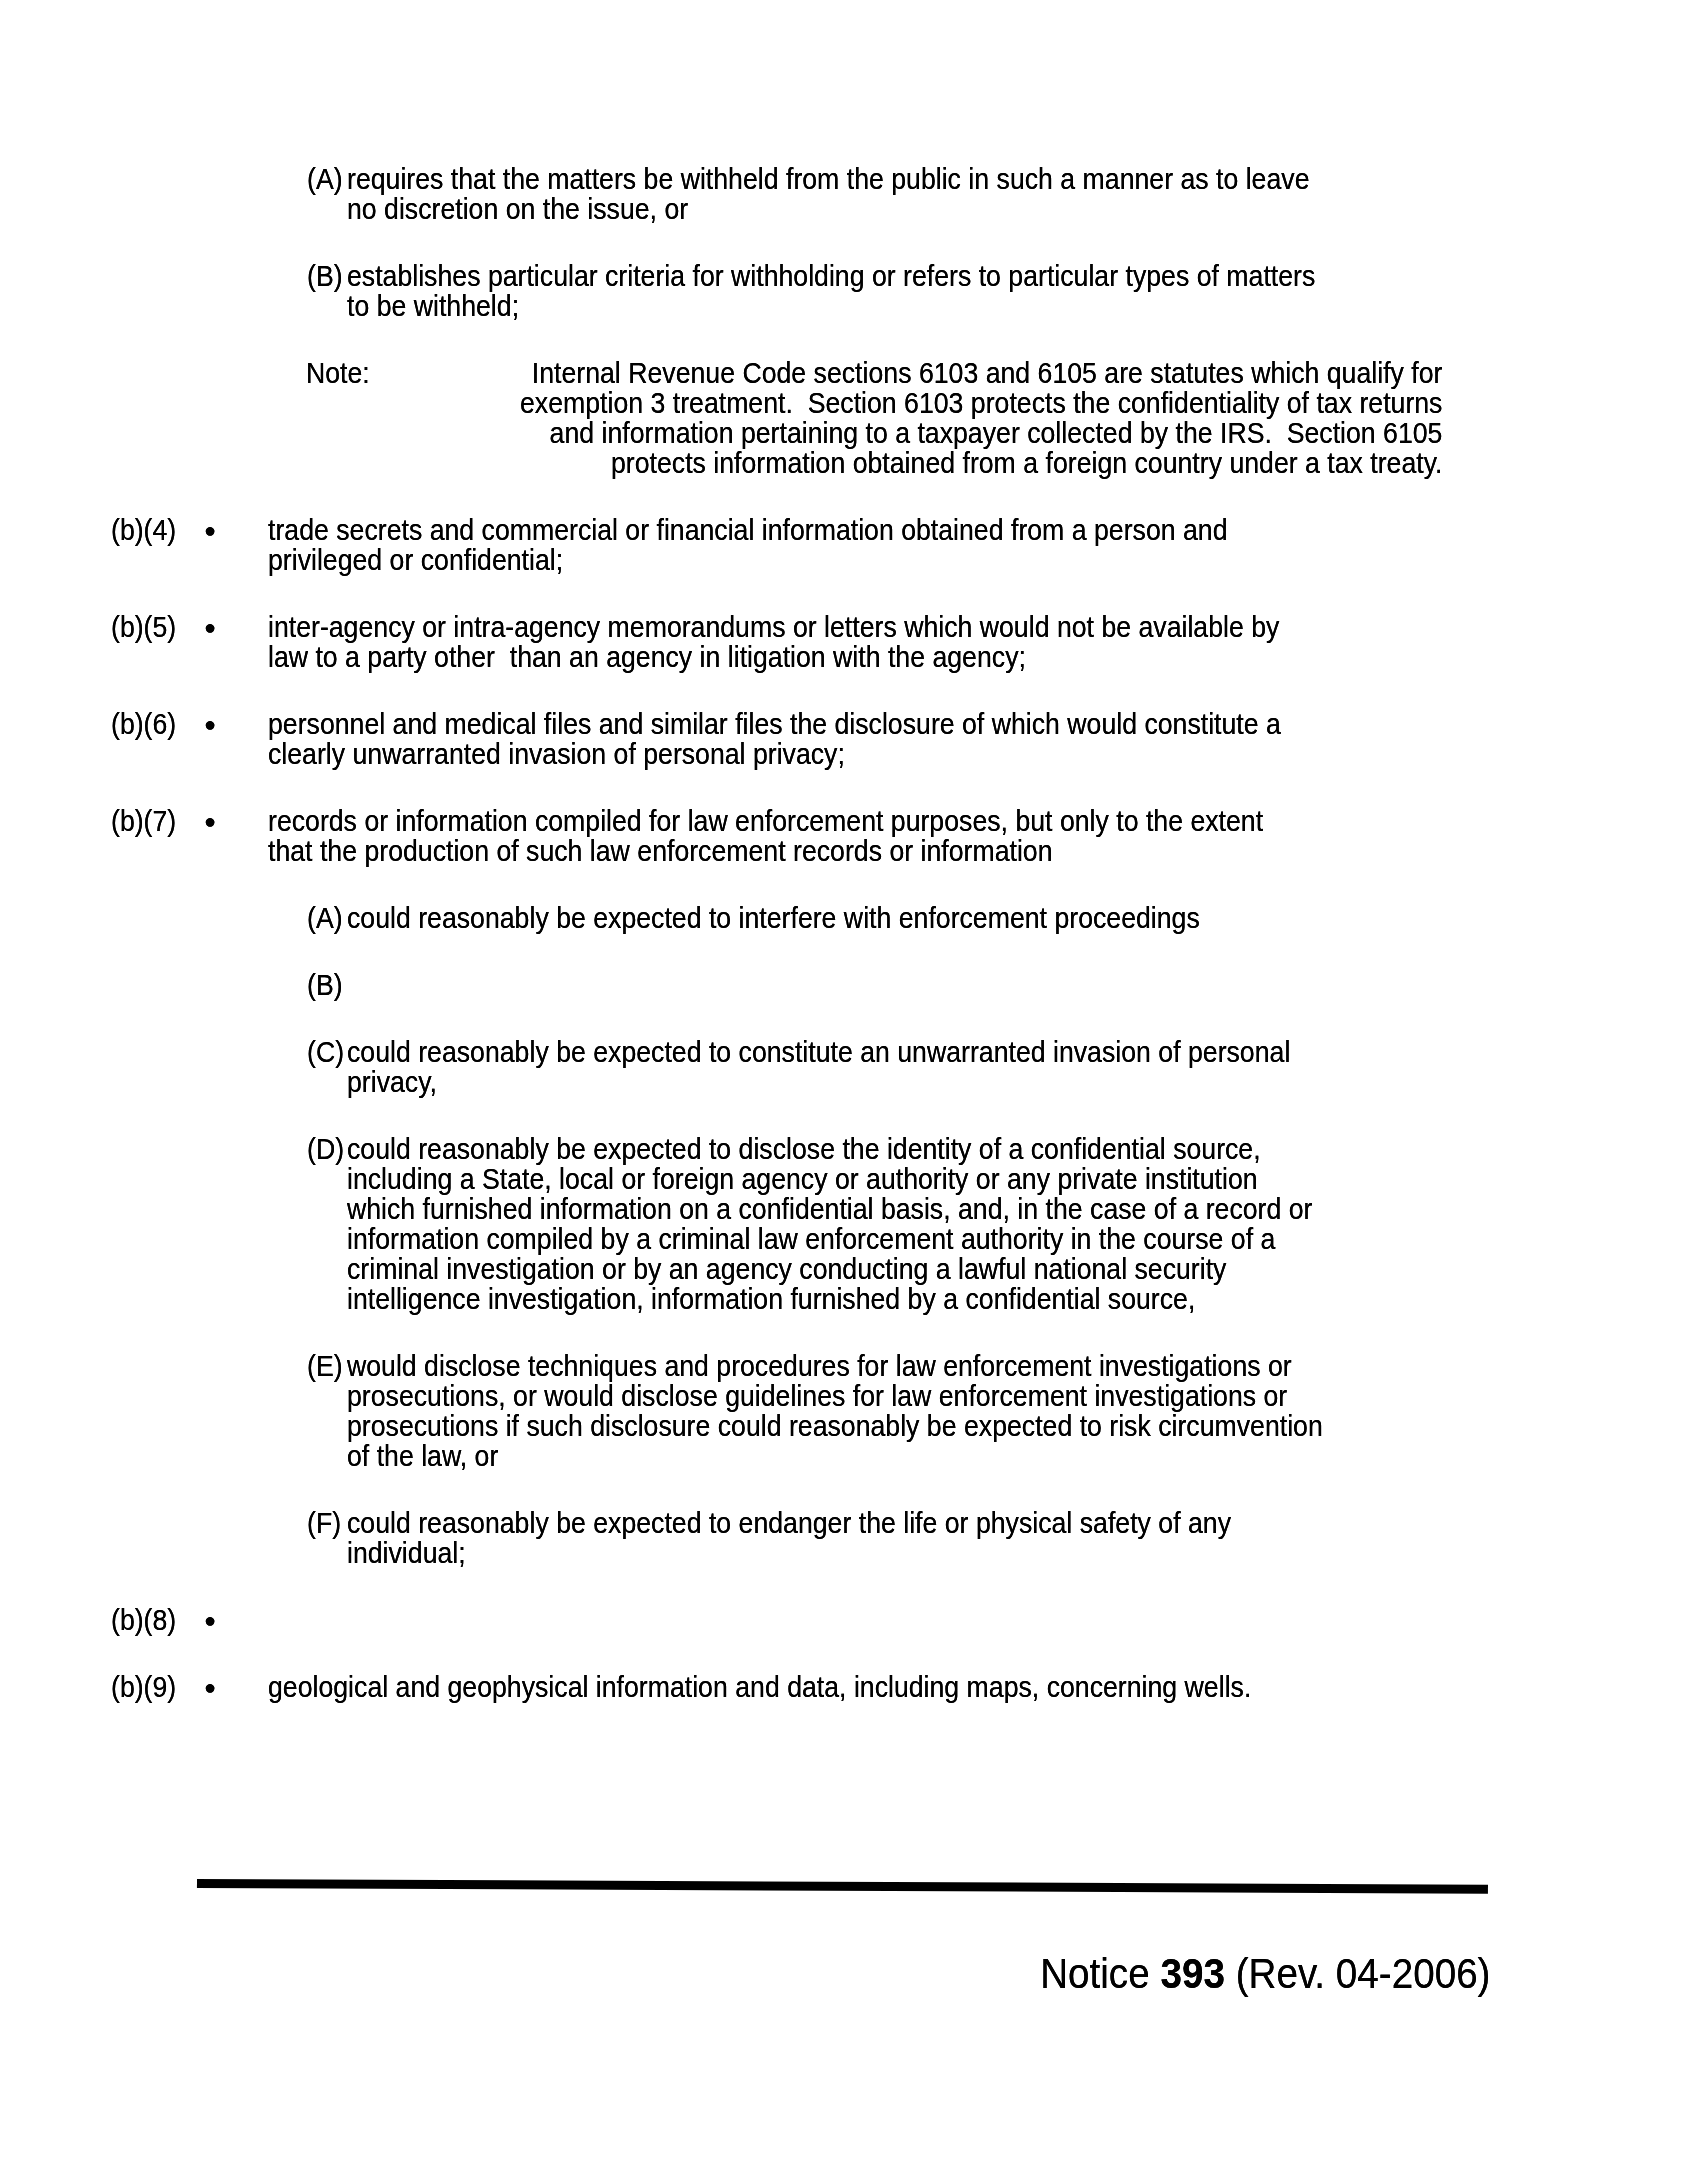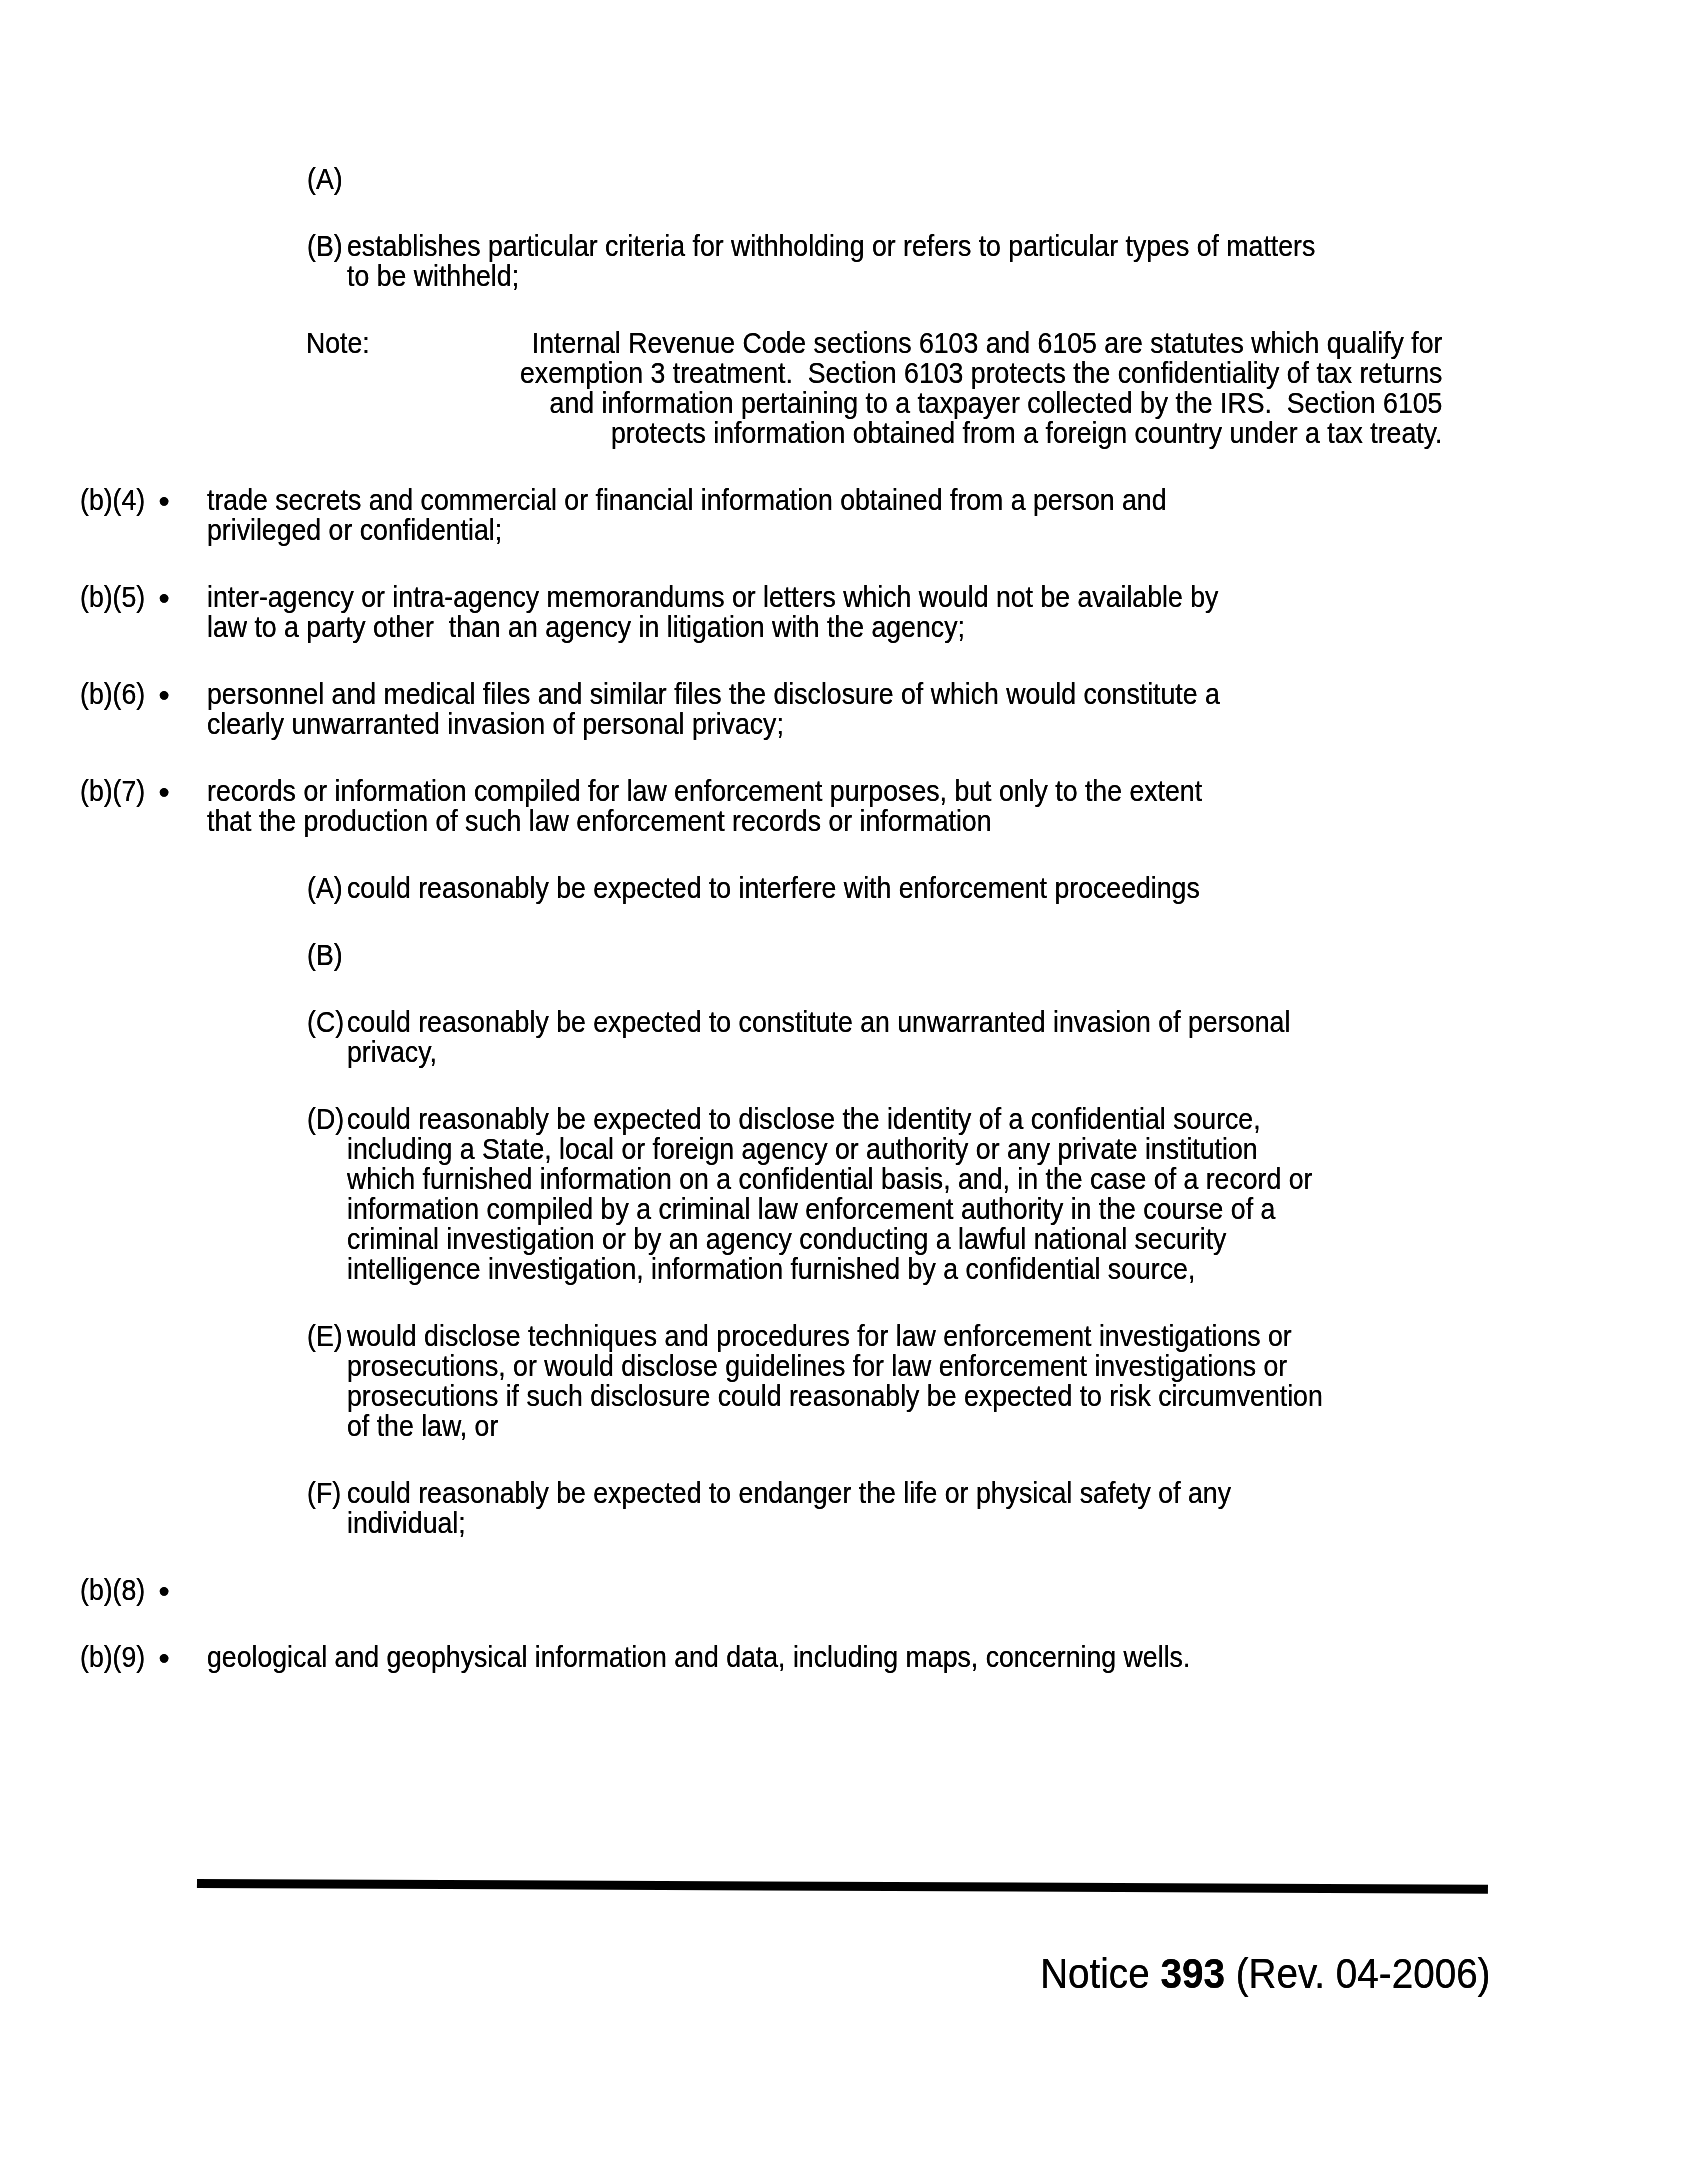--- a/index.html
+++ b/index.html
@@ -22,21 +22,21 @@
   .para.sub  { padding-left: 307px; }
   .sub .letter { flex: none; width: 40px; }
   .sub .text   { flex: none; width: 1205px; }
 
   
   .para.note { padding-left: 306px; }
   .note .nlabel { flex: none; width: 78px; }
   .note .ntext  { flex: none; width: 1139px; text-align: right; }
 
   
-  .para.main { padding-left: 80px; }
+  .para.main { padding-left: 111px; gap: 15px; }
   .main .mlabel { flex: none; width: 78px; }
   .main .bullet { flex: none; width: 49px; font-size: 20px; line-height: 30px; }
   .main .mtext  { flex: none; width: 1205px; text-decoration: underline; }
 
   
   .cx {
     display: inline-block;
     transform: scaleX(0.92);
     transform-origin: 0 0;
     white-space: pre-wrap;
@@ -64,20 +64,22 @@
   .bold { font-weight: bold; }
 </style>
 </head>
 <body>
 
 <div class="page">
   <div class="content">
 
     <div class="para sub">
       <span class="letter"><span class="cx">(A)</span></span>
+      <span class="text"><span class="cx">requires that the matters be withheld from the public in such a manner as to leave
+no discretion on the issue, or</span></span>
     </div>
 
     <div class="para sub">
       <span class="letter"><span class="cx">(B)</span></span>
       <span class="text"><span class="cx">establishes particular criteria for withholding or refers to particular types of matters
 to be withheld;</span></span>
     </div>
 
     <div class="para note">
       <span class="nlabel"><span class="cx">Note:</span></span>

